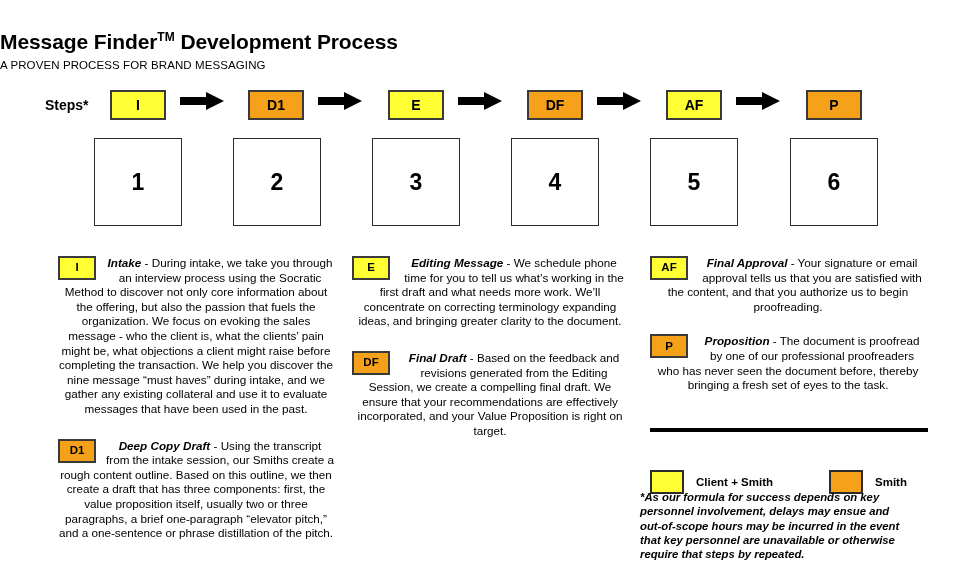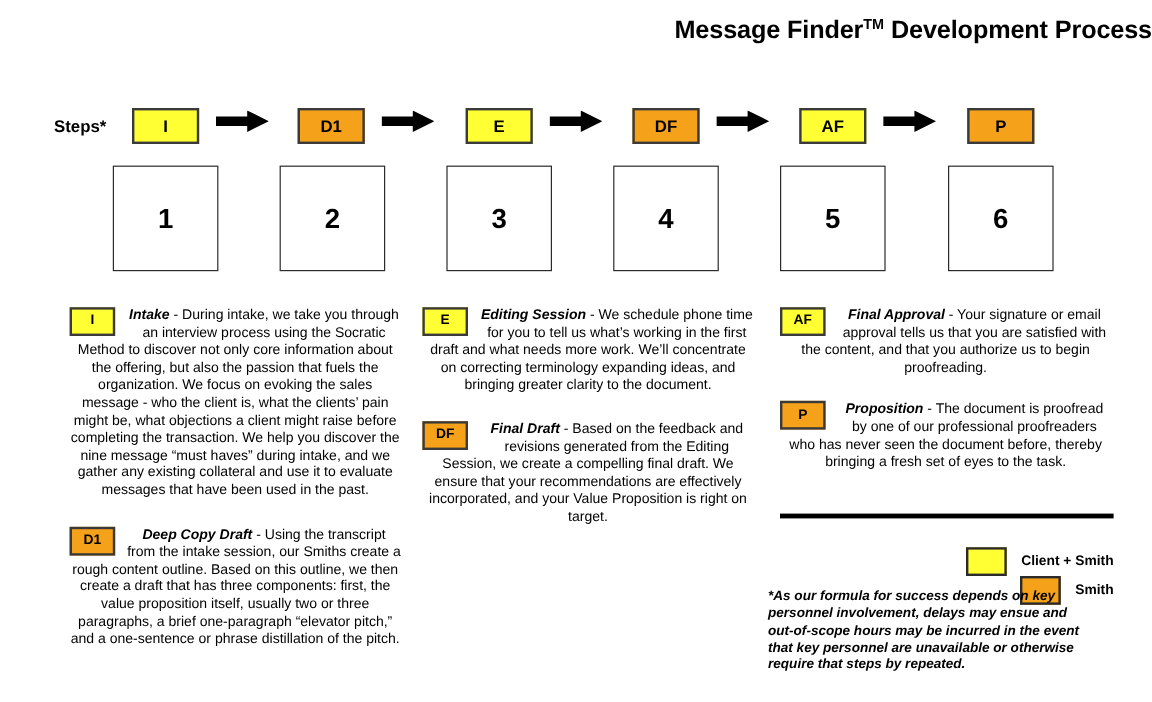--- a/index.html
+++ b/index.html
@@ -11,22 +11,22 @@
     width: 960px;
     height: 585px;
     font-family: "Liberation Sans", sans-serif;
     color: #000000;
     overflow: hidden;
     position: relative;
   }
 
   
   .header {
-    text-align: right;
-    padding-top: 14px;
+    text-align: left;
+    padding-top: 30px;
   }
   .title {
     font-size: 21px;
     font-weight: bold;
     letter-spacing: -0.1px;
     line-height: 1.1;
   }
   .title .tm {
     font-size: 12px;
     vertical-align: super;
@@ -158,24 +158,23 @@
     left: 650px;
     top: 428px;
     width: 278px;
   }
   .legend-rule {
     width: 100%;
     height: 4px;
     background: #000000;
   }
   .legend-items {
-    margin-top: 24px;
-    display: flex;
-    align-items: flex-end;
-    flex-direction: column;
+    margin-top: 38px;
+    display: flex;
+    align-items: flex-start;
   }
   .legend-item {
     display: flex;
     align-items: center;
   }
   .legend-item + .legend-item { margin-left: 56px; }
   .swatch {
     width: 34px;
     height: 24px;
     border: 2px solid #2b2b2b;
@@ -199,20 +198,21 @@
     line-height: 14.3px;
     font-weight: bold;
     font-style: italic;
   }
 </style>
 </head>
 <body>
 
 <div class="header">
   <div class="title"><span>Message Finder</span><span class="tm">TM</span><span> Development Process</span></div>
+  <div class="subtitle">A PROVEN PROCESS FOR BRAND MESSAGING</div>
 </div>
 
 <div class="flow">
   <div class="steps-label">Steps*</div>
 
   <div class="badge yellow" style="left:110px; top:6px;">I</div>
   <svg class="arrow" style="left:180px;" viewBox="0 0 44 18">
     <polygon points="0,5 26,5 26,0 44,9 26,18 26,13 0,13" fill="#000000"></polygon>
   </svg>
 
@@ -257,21 +257,21 @@
     </div>
     <div class="entry" style="margin-top:22px;">
       <div class="tag orange">D1</div>
       <div class="body"><span class="lead">Deep Copy Draft</span><span> - Using the transcript from the intake session, our Smiths create a rough content outline. Based on this outline, we then create a draft that has three components: first, the value proposition itself, usually two or three paragraphs, a brief one-paragraph “elevator pitch,” and a one-sentence or phrase distillation of the pitch.</span></div>
     </div>
   </div>
 
   <div class="col col-2">
     <div class="entry">
       <div class="tag yellow">E</div>
-      <div class="body"><span class="lead">Editing Session</span><span> - We schedule phone time for you to tell us what’s working in the first draft and what needs more work. We’ll concentrate on correcting terminology expanding ideas, and bringing greater clarity to the document.</span></div>
+      <div class="body"><span class="lead">Editing Message</span><span> - We schedule phone time for you to tell us what’s working in the first draft and what needs more work. We’ll concentrate on correcting terminology expanding ideas, and bringing greater clarity to the document.</span></div>
     </div>
     <div class="entry" style="margin-top:22px;">
       <div class="tag orange">DF</div>
       <div class="body"><span class="lead">Final Draft</span><span> - Based on the feedback and revisions generated from the Editing Session, we create a compelling final draft. We ensure that your recommendations are effectively incorporated, and your Value Proposition is right on target.</span></div>
     </div>
   </div>
 
   <div class="col col-3">
     <div class="entry">
       <div class="tag yellow">AF</div>

